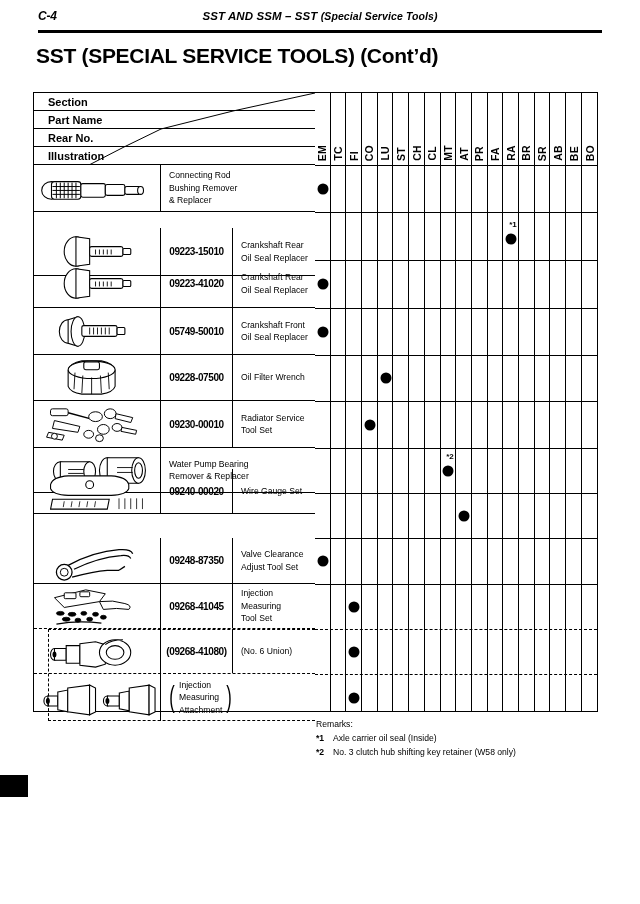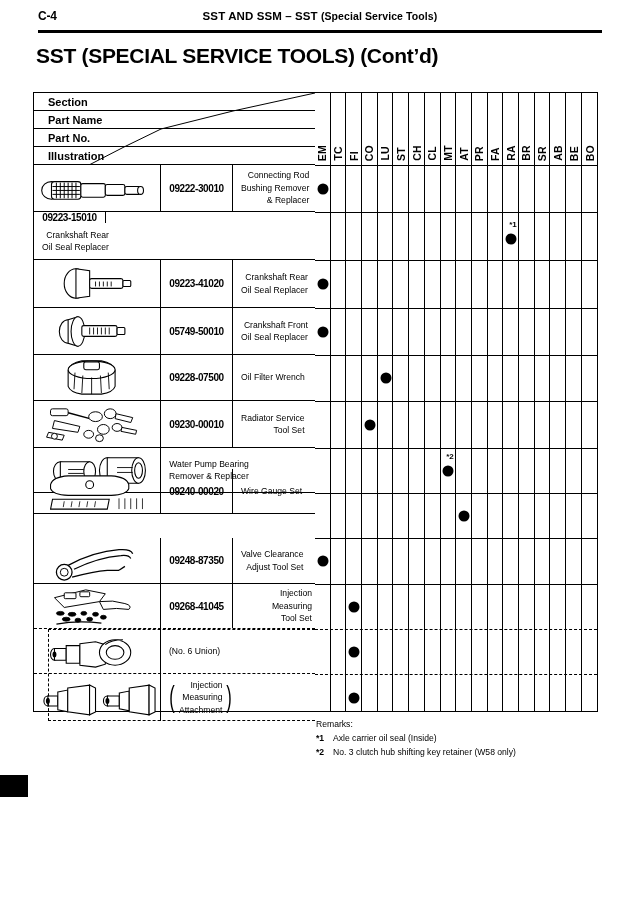--- a/index.html
+++ b/index.html
@@ -15,20 +15,21 @@
     color: #000000;
     overflow: hidden;
   }
 
   
   .page-header {
     position: absolute;
     left: 0; top: 0;
     width: 640px;
     height: 34px;
+    font-style: italic;
   }
   .page-num {
     position: absolute;
     left: 38px; top: 9px;
     font-size: 12px;
     font-weight: bold;
     letter-spacing: -0.2px;
   }
   .header-title {
     position: absolute;
@@ -139,21 +140,20 @@
   }
   .cell-partname {
     flex: 1;
     box-sizing: border-box;
     display: flex;
     align-items: center;
     padding-left: 8px;
     padding-right: 3px;
     font-size: 8.6px;
     line-height: 1.45;
-    text-align: right;
   }
   .cell-partname.paren {
     padding-left: 6px;
   }
   .paren-wrap {
     display: flex;
     align-items: center;
   }
   .paren-wrap .pz {
     font-size: 30px;
@@ -265,21 +265,21 @@
 </div>
 
 <div class="doc-title">SST (SPECIAL SERVICE TOOLS) (Cont’d)</div>
 
 <div class="sst-table">
 
   <div class="left-block">
 
     <div class="head-cell" style="top:18px;height:18px;">Part Name</div>
     <div class="head-cell" style="top:0px;height:18px;">Section</div>
-    <div class="head-cell" style="top:36px;height:18px;">Part No.</div>
+    <div class="head-cell" style="top:36px;height:18px;">Rear No.</div>
     <div class="head-cell last" style="top:54px;height:18px;">Illustration</div>
 
     <svg class="diag" width="281" height="72" viewBox="0 0 281 72" style="left:0;top:0;">
       <line x1="199" y1="18" x2="281" y2="0" stroke="#000" stroke-width="1"></line>
       <line x1="127" y1="36" x2="199" y2="18" stroke="#000" stroke-width="1"></line>
       <line x1="90" y1="54" x2="127" y2="36" stroke="#000" stroke-width="1"></line>
       <line x1="55" y1="72" x2="90" y2="54" stroke="#000" stroke-width="1"></line>
     </svg>
 
     <div class="row" style="top:72px;height:47px;">
@@ -299,29 +299,28 @@
             <line x1="30" y1="18" x2="30" y2="34"></line>
               <line x1="34" y1="18" x2="34" y2="34"></line>
             <line x1="38" y1="18" x2="38" y2="34"></line>
               <line x1="42" y1="18" x2="42" y2="34"></line>
             <line x1="18" y1="22" x2="46" y2="22"></line>
               <line x1="18" y1="26" x2="46" y2="26"></line>
             <line x1="18" y1="30" x2="46" y2="30"></line>
           </g>
         </svg>
       </div>
-      <div class="cell-partno">09222-30010</div>
       <div class="cell-partname">
           <span style="white-space:pre-line">Connecting Rod
 Bushing Remover
 &amp; Replacer</span>
         </div>
     </div>
 
-    <div class="row" style="top:119px;height:48px;flex-direction:column;">
+    <div class="row" style="top:135px;height:48px;">
       <div class="cell-illus">
         <svg class="art" viewBox="0 0 127 48">
           <g stroke="#000" fill="#fff" stroke-width="1.1">
             <ellipse cx="42" cy="24" rx="12" ry="15"></ellipse>
             <path d="M42 9 L56 11 L56 37 L42 39 Z"></path>
             <rect x="56" y="19" width="34" height="10" rx="2"></rect>
             <rect x="90" y="21" width="8" height="6" rx="1"></rect>
           </g>
           <g stroke="#000" stroke-width="0.9">
             <line x1="62" y1="22" x2="62" y2="27"></line>
@@ -554,20 +553,21 @@
             <path d="M20 20 L32 20 L32 32 L20 32 Z"></path>
             <path d="M32 17 L46 17 L46 35 L32 35 Z"></path>
             <path d="M46 15 L62 13 L72 16 L72 36 L62 39 L46 37 Z"></path>
             <ellipse cx="82" cy="24" rx="16" ry="13"></ellipse>
             <ellipse cx="82" cy="24" rx="9" ry="7"></ellipse>
             <path d="M72 16 Q78 11 90 11"></path>
           </g>
           <ellipse cx="20" cy="26" rx="2" ry="3" fill="#000"></ellipse>
         </svg>
       </div>
+      <div class="cell-partno">(09268-41080)</div>
       <div class="cell-partname">
           <span style="white-space:pre-line">(No. 6 Union)</span>
         </div>
     </div>
 
     <div class="row nob" style="top:581px;height:47px;">
       <div class="cell-illus">
         <svg class="art" viewBox="0 0 127 47">
           <g stroke="#000" fill="#fff" stroke-width="1.1">
             <ellipse cx="14" cy="27" rx="4" ry="5"></ellipse>

